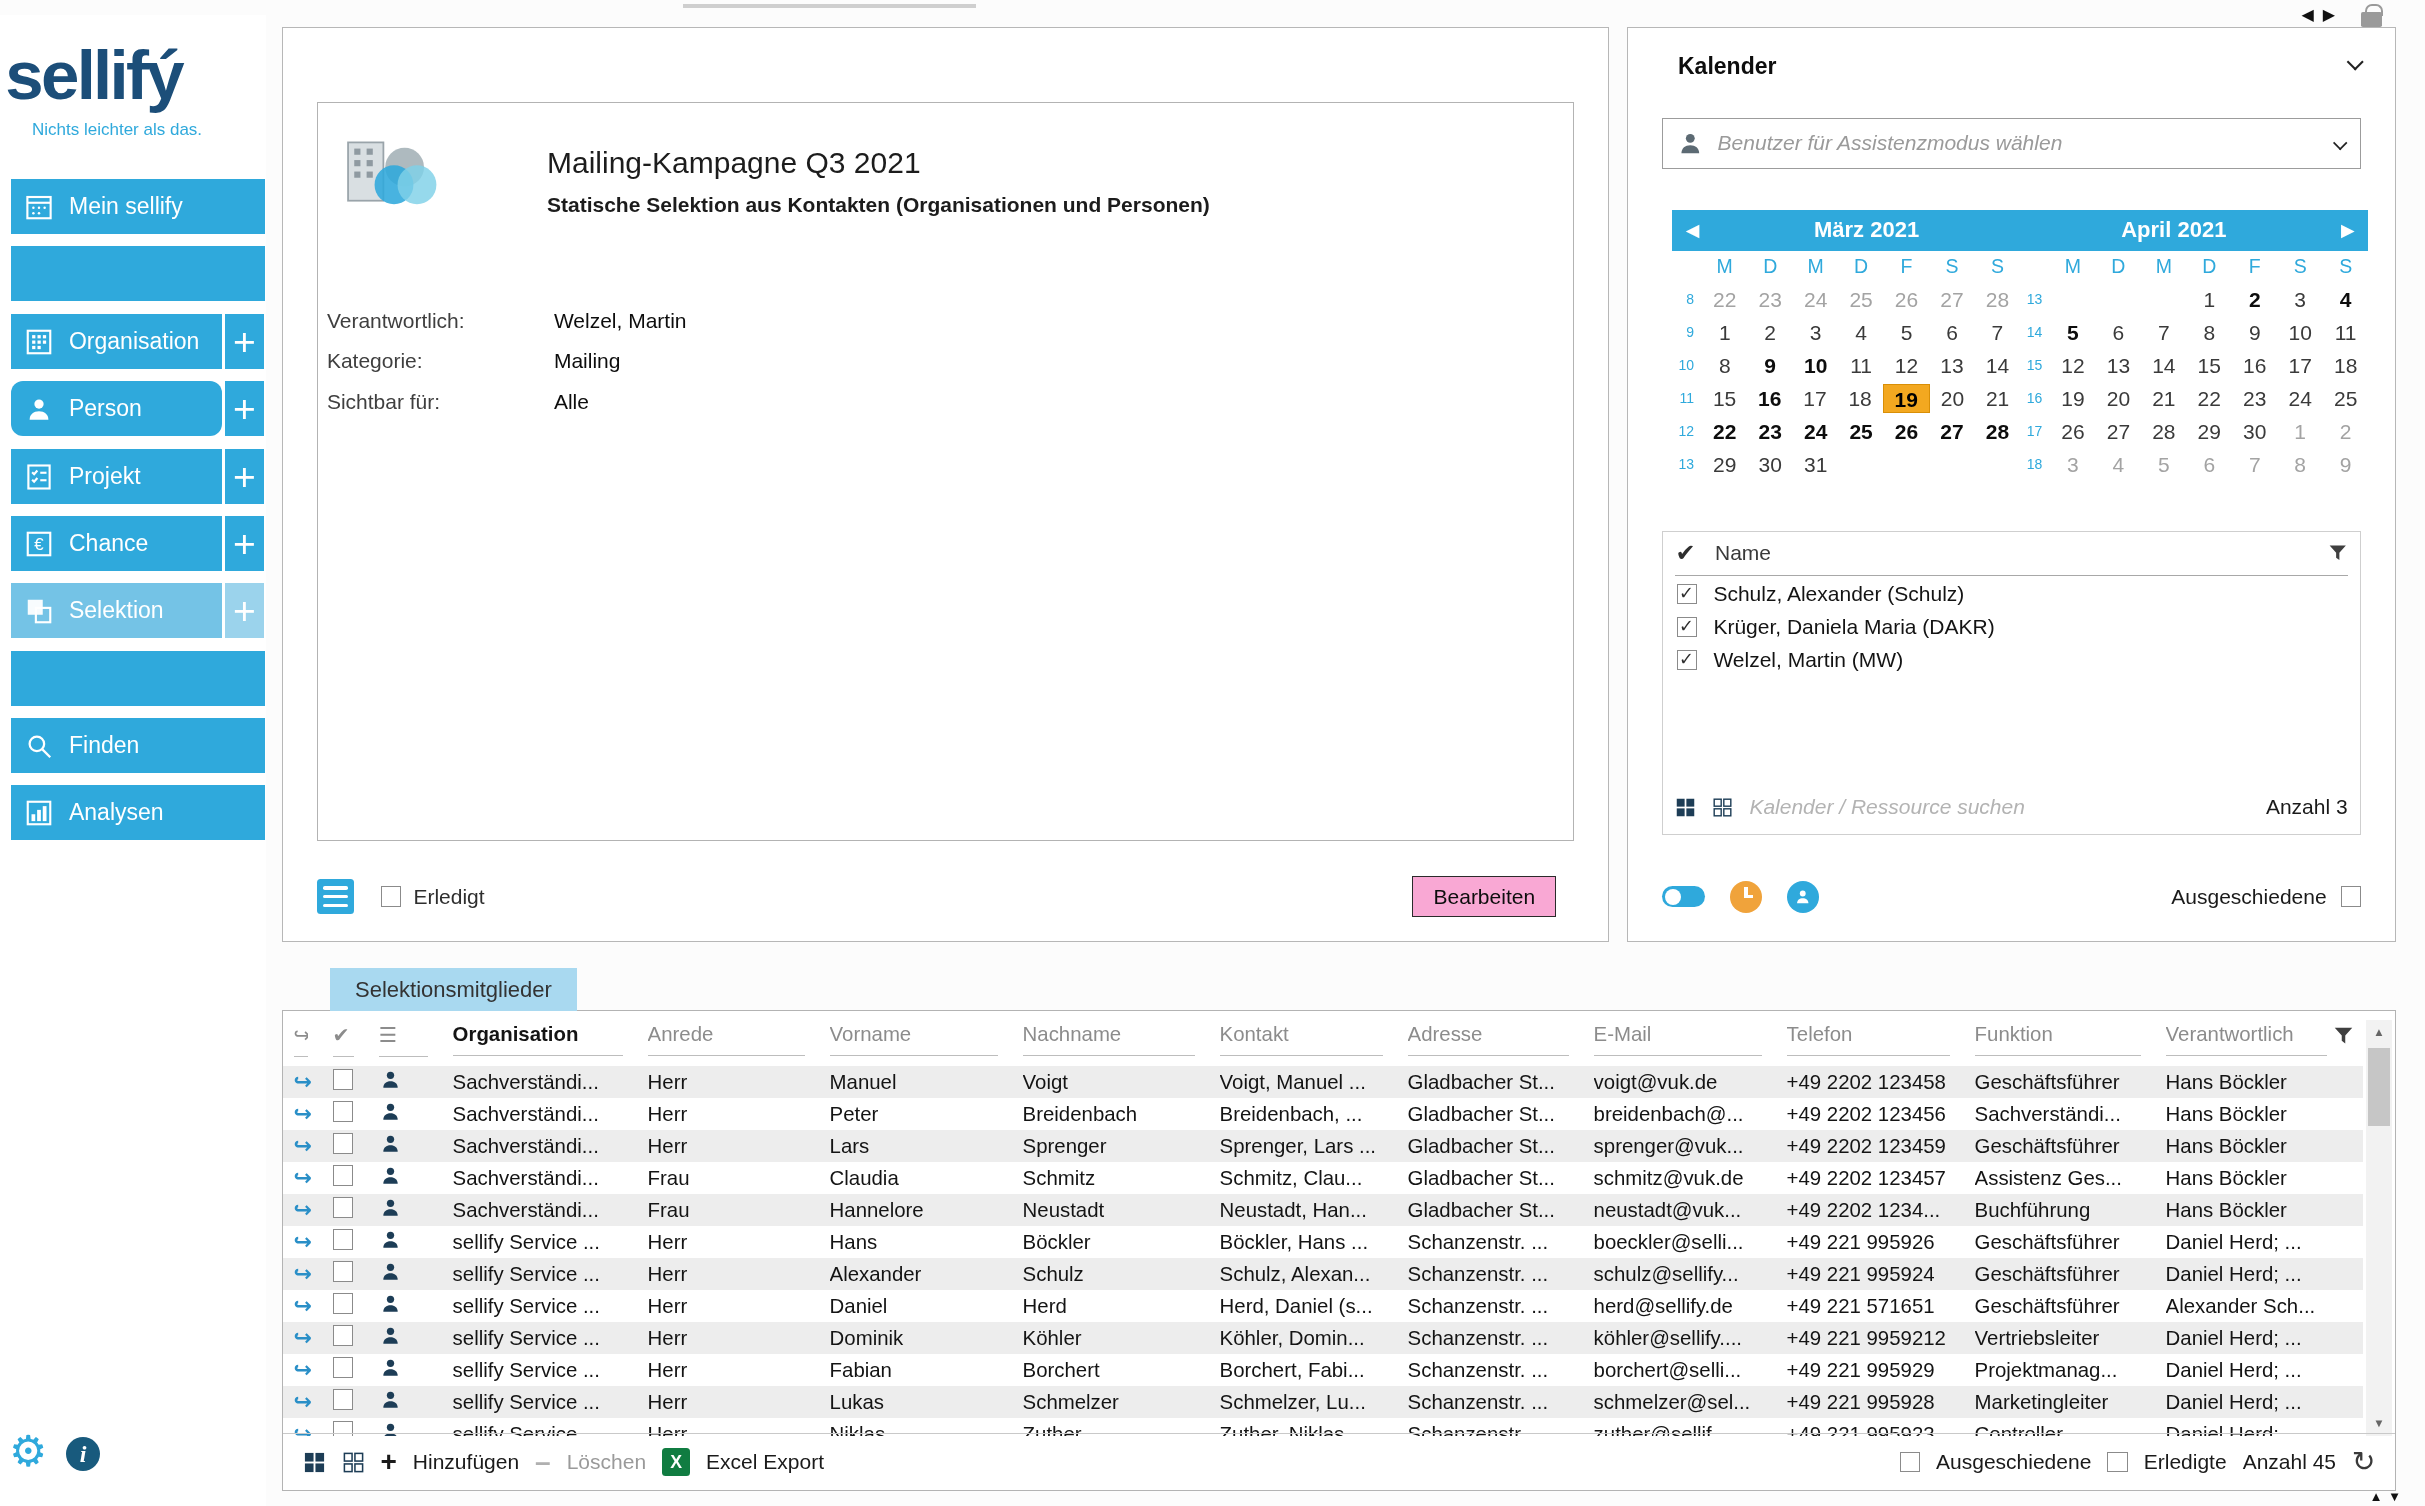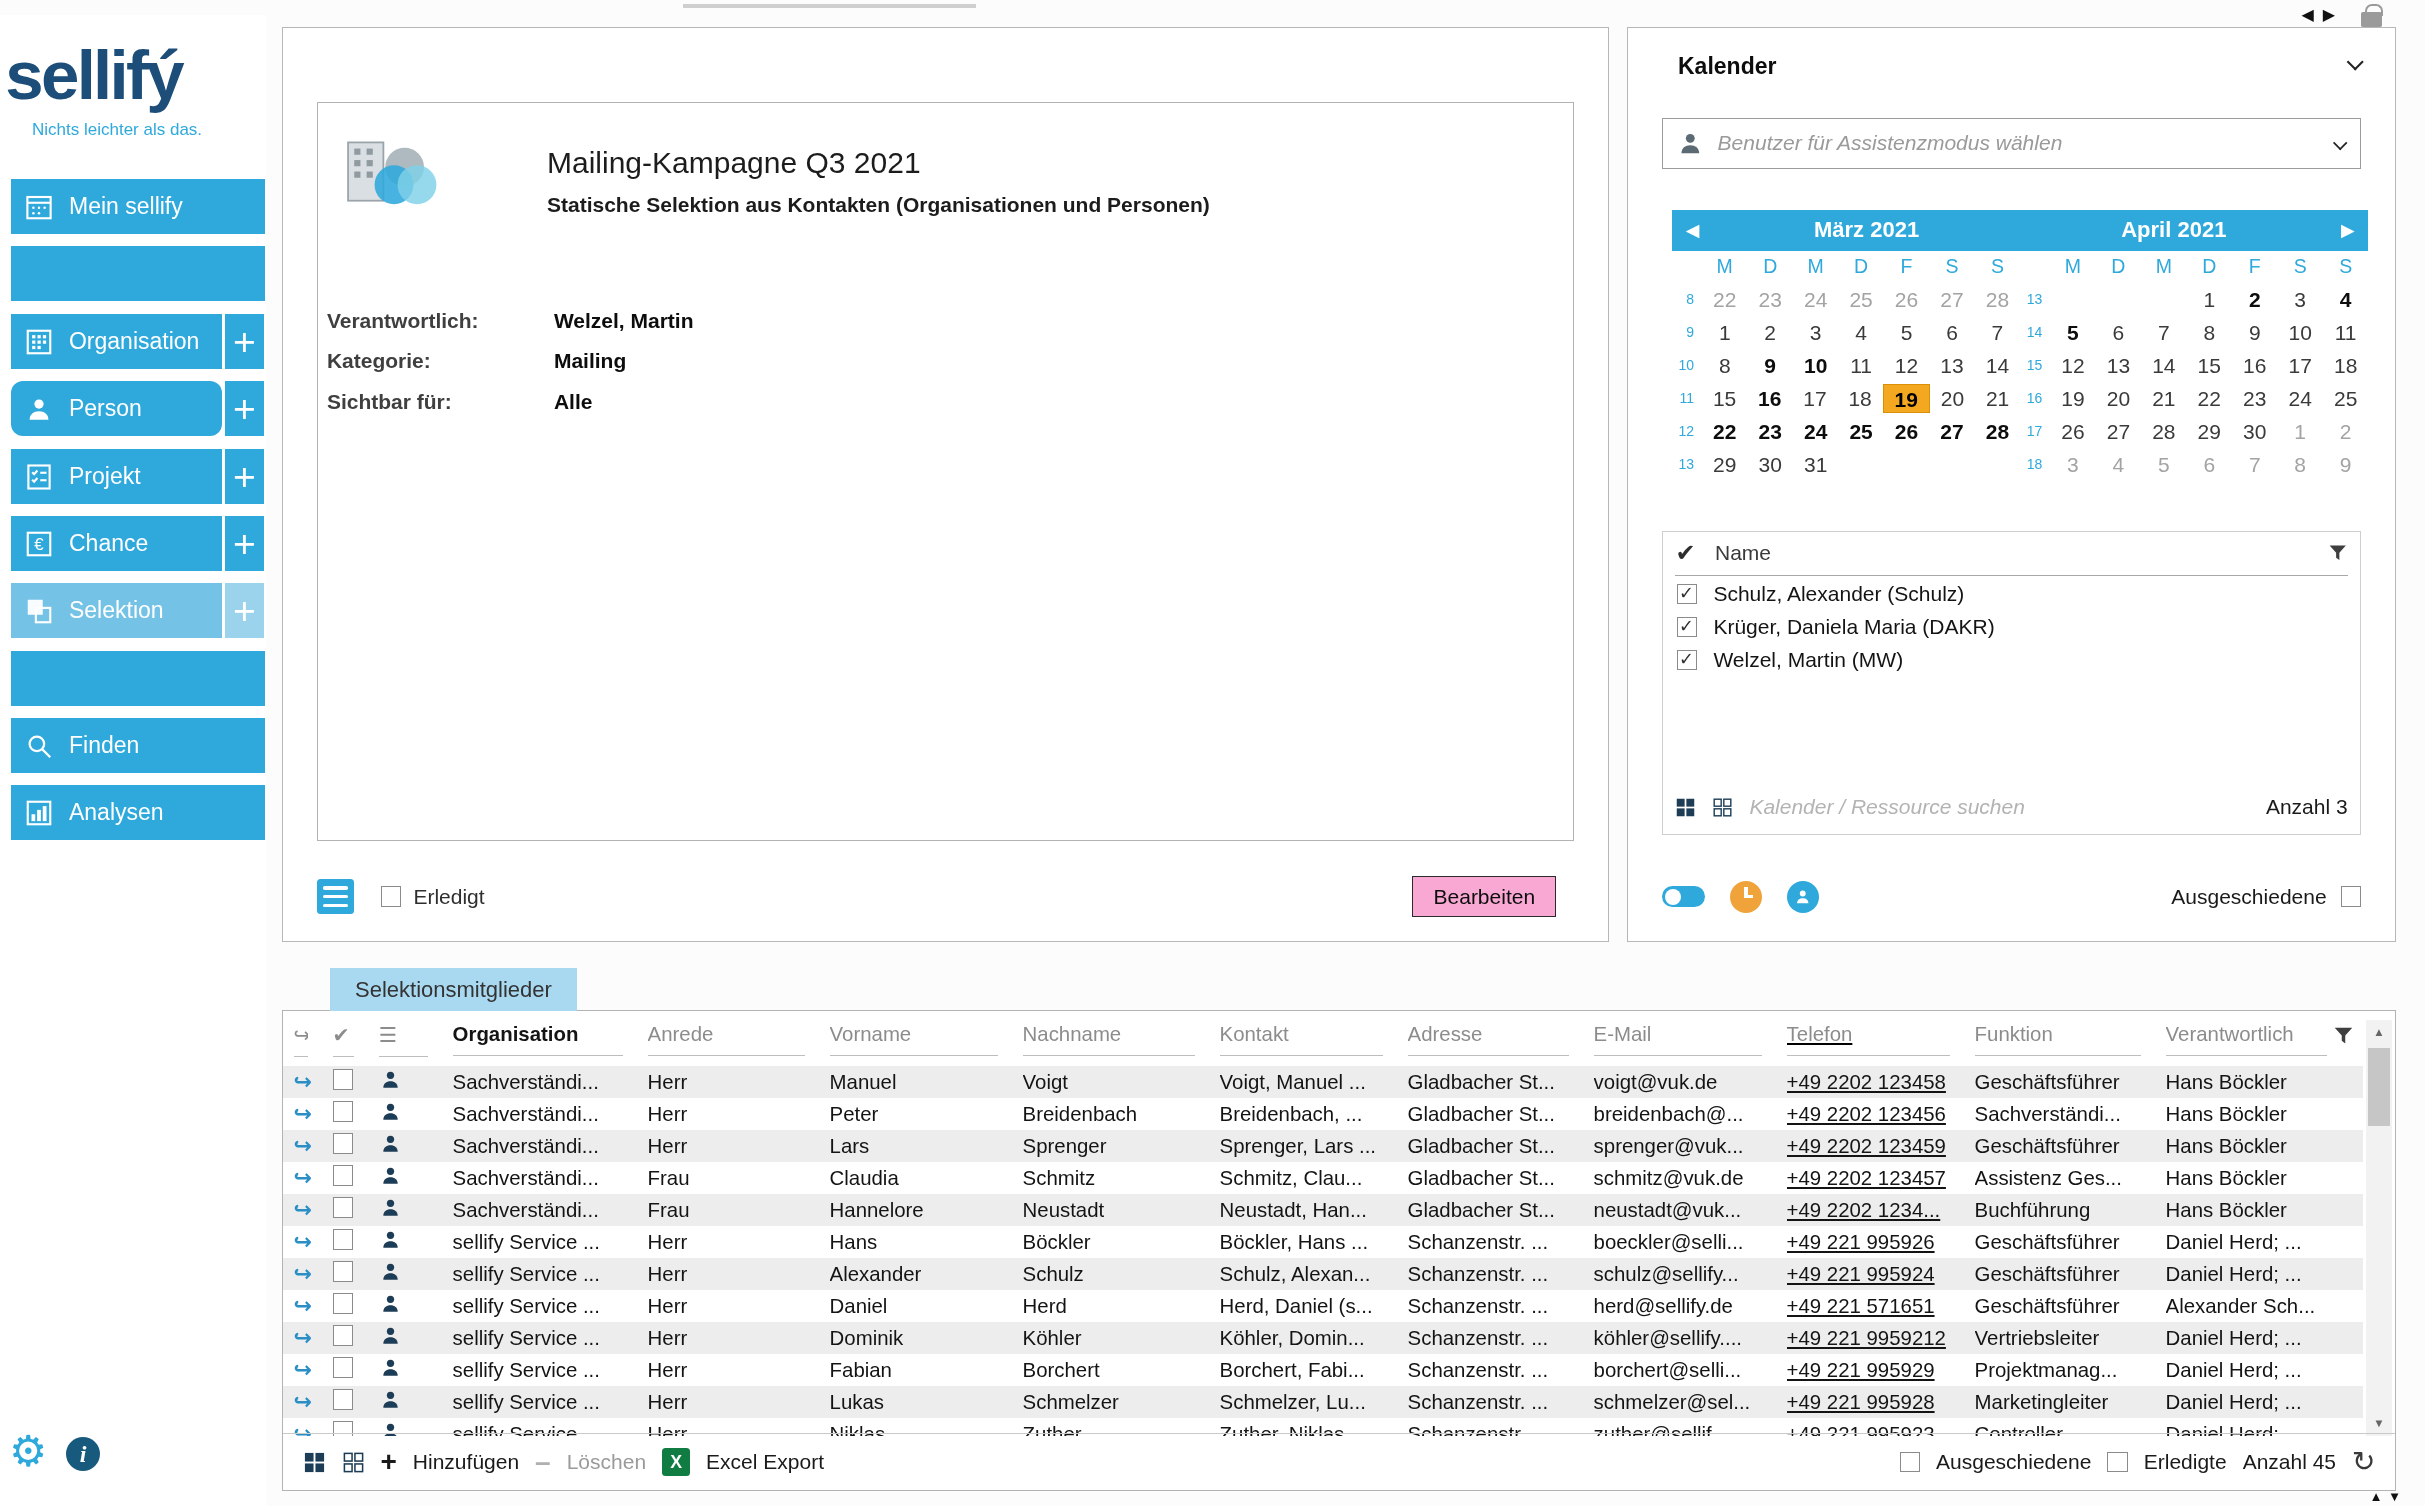--- a/index.html
+++ b/index.html
@@ -37,21 +37,21 @@
 
   
   .panel-main { left:282px; top:26.6px; width:1327px; height:915px; }
   .tabs { position:absolute; left:48px; top:29px; display:flex; gap:12.4px; z-index:2; }
   .tab { height:45px; padding:0 26.6px; display:flex; align-items:center; font-size:22px; background:#2fa9dc; color:#fff; }
   .tab.active { background:#a9d9f0; color:#333; }
   .content-box { position:absolute; left:34px; right:34px; top:74px; bottom:100px; border:0.9px solid #b3b3b3; background:#fff; }
   .record-icon { position:absolute; left:23px; top:32px; }
   .record-title { position:absolute; left:229px; top:43px; font-size:30px; color:#1c1c1c; }
   .record-subtitle { position:absolute; left:229px; top:90px; font-size:21px; font-weight:bold; color:#1c1c1c; }
-  .field-row { position:absolute; left:8.9px; height:28px; font-size:21px; display:flex;font-weight:bold; }
+  .field-row { position:absolute; left:8.9px; height:28px; font-size:21px; display:flex; }
   .field-label { width:227px; color:#3f3f3f; }
   .field-value { color:#0d0d0d; }
   .main-footer { position:absolute; left:34px; right:34px; bottom:19.5px; height:49px; display:flex; align-items:center; }
   .list-toggle-icon { width:37px; height:35px; background:#2fa9dc; border-radius:3.5px; display:flex; flex-direction:column; justify-content:center; gap:5.3px; padding:0 6.2px; }
   .list-toggle-icon i { display:block; height:3.5px; background:#fff; border-radius:1.8px; }
   .erledigt-group { margin-left:26.6px; display:flex; align-items:center; gap:12.4px; font-size:21px; color:#2e2e2e; }
   .btn-bearbeiten { margin-left:auto; margin-right:17.7px; width:144px; height:41px; border:1.8px solid #2b2b2b; background:#f9a8d4;
                     font-size:21px; color:#0d0d0d; display:flex; align-items:center; justify-content:center; }
 
   
@@ -110,21 +110,21 @@
   .hline { display:block; border-bottom:0.9px solid #bdbdbd; padding-bottom:8.9px; margin-right:25px;
            font-size:20.4px; color:#8c8c8c; white-space:nowrap; overflow:hidden; }
   .th.first .hline { color:#141414; font-weight:bold; }
   .th-ic { text-align:left; font-size:21px; color:#3f3f3f; }
   .c-arrow { width:39px; flex:0 0 39px; }
   .c-check { width:46px; flex:0 0 46px; }
   .c-pers  { width:74px; flex:0 0 74px; }
   .c0 { width:195px; flex:0 0 195px; } .c1 { width:182px; flex:0 0 182px; }
   .c2 { width:193px; flex:0 0 193px; } .c3 { width:197px; flex:0 0 197px; }
   .c4 { width:188px; flex:0 0 188px; } .c5 { width:186px; flex:0 0 186px; }
-  .c6 { width:193px; flex:0 0 193px; } .c7 { width:188px; flex:0 0 188px;text-decoration:underline; }
+  .c6 { width:193px; flex:0 0 193px; } .c7 { width:188px; flex:0 0 188px; }
   .c8 { width:191px; flex:0 0 191px; } .c9 { width:186px; flex:0 0 186px; }
   .tbody { position:absolute; left:0; right:32px; top:55px; height:370px; overflow:hidden; }
   .tr { display:flex; align-items:center; height:32px; padding-left:10.6px; }
   .tr.odd { background:#ededed; }
   .td { font-size:20.4px; color:#141414; white-space:nowrap; overflow:hidden; padding-right:23px; }
   .row-arrow { color:#2a8fc7; font-size:22px; font-weight:bold; }
   .members-footer { position:absolute; left:0; right:0; bottom:0; height:57px; border-top:0.9px solid #c9c9c9;
                     display:flex; align-items:center; gap:16px; padding:0 19.5px; }
   .ft-label { font-size:21px; color:#1a1a1a; }
   .ft-label.disabled { color:#9a9a9a; }

